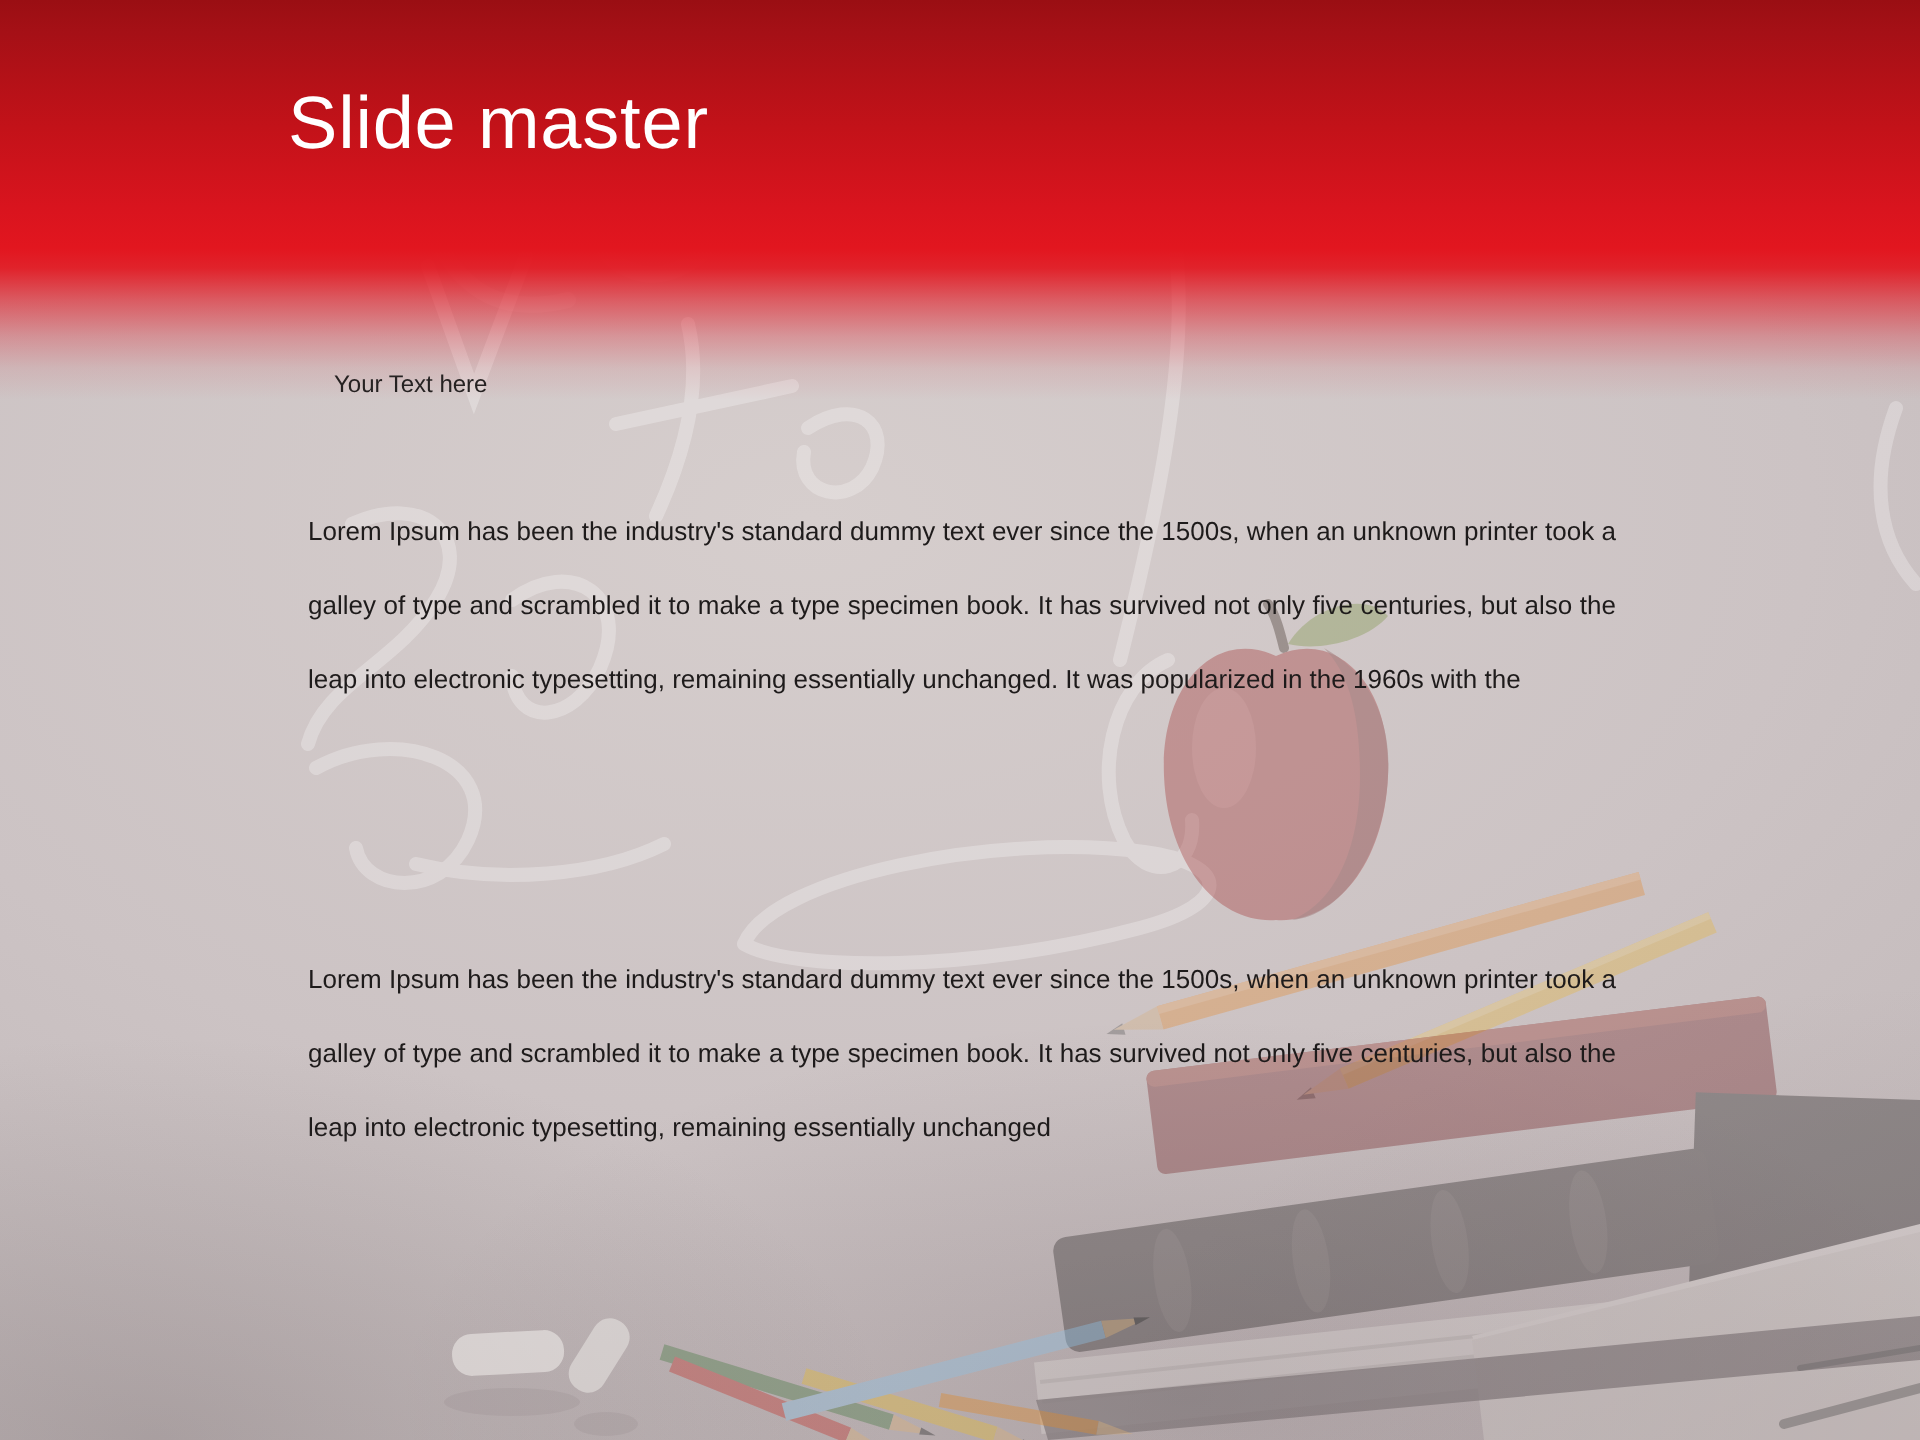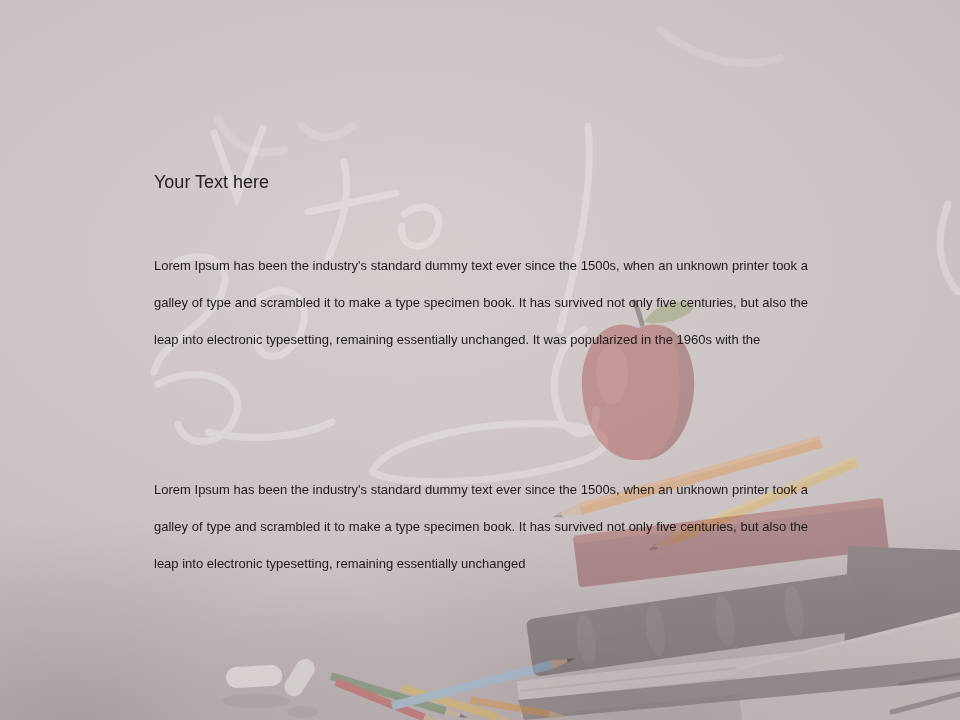--- a/index.html
+++ b/index.html
@@ -19,22 +19,22 @@
     background:linear-gradient(180deg,
       #9a0e13 0%, #a51016 8%, #c31219 32%, #d9141e 52%, #e2161f 62%,
       rgba(226,22,31,0.93) 67%, rgba(226,25,36,0.62) 75%,
       rgba(222,35,48,0.32) 84%, rgba(213,62,72,0.12) 92%, rgba(210,80,88,0) 100%);
   }
   .slide-title{
     position:absolute;left:144px;top:41px;margin:0;
     font-size:37px;font-weight:400;letter-spacing:0.4px;color:#ffffff;
   }
   .subtitle{
-    position:absolute;left:154px;top:172px;margin:0;
-    font-size:18px;color:#262222;
+    position:absolute;left:154px;top:172px;margin:13px;
+    font-size:12px;color:#262222;
   }
   .para{
     position:absolute;left:154px;width:654px;margin:0;
     font-size:13px;line-height:37px;color:#1e1b1b;
     text-align:justify;
   }
   .para-1{top:247px;}
   .para-2{top:471px;}
 </style>
 </head>
@@ -145,18 +145,21 @@
         </g>
       </g>
 
       <g opacity="0.28">
         <path d="M892,712 L960,694" stroke="#2a2a2a" stroke-width="5" stroke-linecap="round"></path>
         <path d="M900,684 L960,674" stroke="#555555" stroke-width="3" stroke-linecap="round"></path>
       </g>
     </svg>
   </div>
 
+  <div class="header">
+    <h1 class="slide-title">Slide master</h1>
+  </div>
 
   <p class="subtitle">Your Text here</p>
   <p class="para para-1">Lorem Ipsum has been the industry's standard dummy text ever since the 1500s, when an unknown printer took a galley of type and scrambled it to make a type specimen book. It has survived not only five centuries, but also the leap into electronic typesetting, remaining essentially unchanged. It was popularized in the 1960s with the</p>
   <p class="para para-2">Lorem Ipsum has been the industry's standard dummy text ever since the 1500s, when an unknown printer took a galley of type and scrambled it to make a type specimen book. It has survived not only five centuries, but also the leap into electronic typesetting, remaining essentially unchanged</p>
 
 </div>
 
 </body></html>

